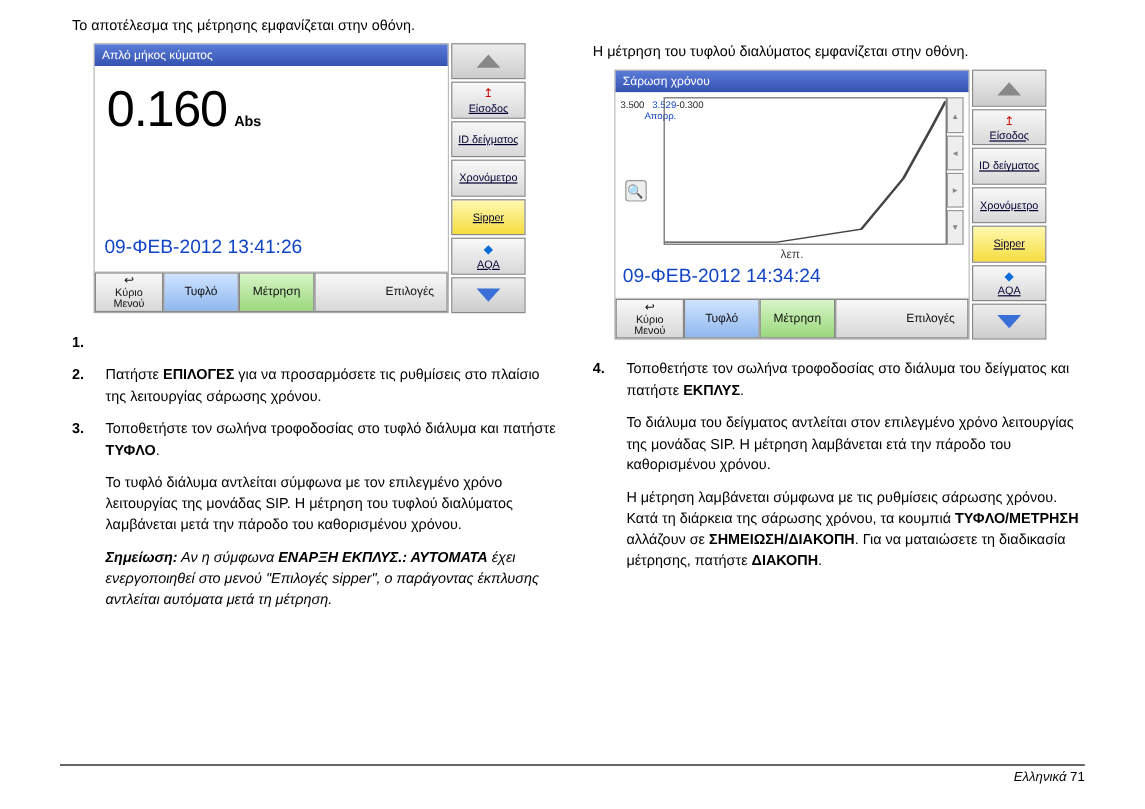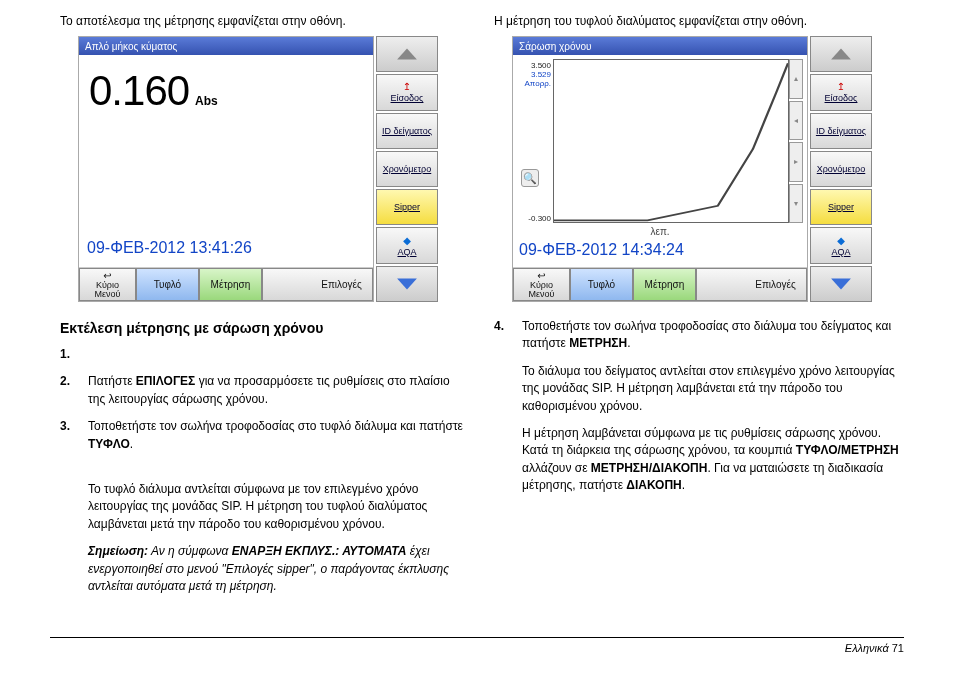--- a/index.html
+++ b/index.html
@@ -6,28 +6,28 @@
   body {
     font-family: Arial, sans-serif;
     width: 954px;
     height: 674px;
     background: #fff;
     position: relative;
     padding: 14px 50px 0 60px;
     font-size: 12px;
     color: #000;
   }
-  .cols { display: flex; gap: 24px; }
+  .cols { display: flex; gap: 24px; align-items: center; }
   .col { flex: 1; }
   .intro { margin-bottom: 8px; font-size: 12px; }
 
   
   .device {
     width: 360px;
-    height: 266px;
+    height: 225px;
     margin: 0 0 16px 18px;
     position: relative;
     display: flex;
     gap: 2px;
   }
   .dev-left {
     flex: 1;
     display: flex;
     flex-direction: column;
     border: 1px solid #aaa;
@@ -105,21 +105,21 @@
 
   
   .chartpane {
     flex:1;
     display:flex;
     position:relative;
   }
   .ylabels {
     width:36px;
     display:flex;
-    flex-direction:column;
+    flex-direction:row;
     justify-content:space-between;
     font-size:8px;
     text-align:right;
     padding:2px 2px 14px 0;
     color:#222;
   }
   .ylabels .bl { color:#1245c6; font-size:8px;}
   .chartbox {
     flex:1;
     border:1px solid #666;
@@ -211,34 +211,33 @@
           <span class="lbl">AQA</span>
         </div>
         <div class="sbtn arrow">
           <svg viewBox="0 0 20 12">
               <polygon points="1,1 19,1 10,11" fill="#3a6fd8"></polygon>
             </svg>
         </div>
       </div>
     </div>
 
-    <h2 class="sect">Εκτέλεση μέτρησης με σάρωση χρόνου</h2>
     <ol class="steps">
       <li>
         <span class="num">1.</span>
       </li>
       <li>
         <span class="num">2.</span>
         <div><span>Πατήστε </span><span class="bold">ΕΠΙΛΟΓΕΣ</span><span> για να προσαρμόσετε τις ρυθμίσεις στο πλαίσιο της λειτουργίας σάρωσης χρόνου.</span></div>
       </li>
       <li>
         <span class="num">3.</span>
         <div>
           <span>Τοποθετήστε τον σωλήνα τροφοδοσίας στο τυφλό διάλυμα και πατήστε </span><span class="bold">ΤΥΦΛΟ</span><span>.</span>
-          <p class="para" style="margin-top:28px">Το τυφλό διάλυμα αντλείται σύμφωνα με τον επιλεγμένο χρόνο λειτουργίας της μονάδας SIP. Η μέτρηση του τυφλού διαλύματος λαμβάνεται μετά την πάροδο του καθορισμένου χρόνου.</p>
+          <p class="para" style="margin-top:10px">Το τυφλό διάλυμα αντλείται σύμφωνα με τον επιλεγμένο χρόνο λειτουργίας της μονάδας SIP. Η μέτρηση του τυφλού διαλύματος λαμβάνεται μετά την πάροδο του καθορισμένου χρόνου.</p>
           <p class="note">
             <span class="nbold">Σημείωση:</span><span> Αν η σύμφωνα </span><span class="nbold">ΕΝΑΡΞΗ ΕΚΠΛΥΣ.: ΑΥΤΟΜΑΤΑ</span><span>  έχει ενεργοποιηθεί στο μενού "Επιλογές sipper", ο παράγοντας έκπλυσης αντλείται αυτόματα μετά τη μέτρηση.</span>
           </p>
         </div>
       </li>
     </ol>
   </div>
 
   <div class="col">
     <p class="intro">Η μέτρηση του τυφλού διαλύματος εμφανίζεται στην οθόνη.</p>
@@ -316,24 +315,24 @@
               <polygon points="1,1 19,1 10,11" fill="#3a6fd8"></polygon>
             </svg>
         </div>
       </div>
     </div>
 
     <ol class="steps">
       <li>
         <span class="num">4.</span>
         <div>
-          <span>Τοποθετήστε τον σωλήνα τροφοδοσίας στο διάλυμα του δείγματος και πατήστε </span><span class="bold">ΜΕΤΡΗΣΗ</span><span>.</span>
+          <span>Τοποθετήστε τον σωλήνα τροφοδοσίας στο διάλυμα του δείγματος και πατήστε </span><span class="bold">ΕΚΠΛΥΣ</span><span>.</span>
           <p class="para" style="margin-top:10px">Το διάλυμα του δείγματος αντλείται στον επιλεγμένο χρόνο λειτουργίας της μονάδας SIP. Η μέτρηση λαμβάνεται ετά την πάροδο του καθορισμένου χρόνου.</p>
           <p class="para">
-            <span>Η μέτρηση λαμβάνεται σύμφωνα με τις ρυθμίσεις σάρωσης χρόνου. Κατά τη διάρκεια της σάρωσης χρόνου, τα κουμπιά </span><span class="bold">ΤΥΦΛΟ/ΜΕΤΡΗΣΗ</span><span> αλλάζουν σε </span><span class="bold">ΜΕΤΡΗΣΗ/ΔΙΑΚΟΠΗ</span><span>. Για να ματαιώσετε τη διαδικασία μέτρησης, πατήστε </span><span class="bold">ΔΙΑΚΟΠΗ</span><span>.</span>
+            <span>Η μέτρηση λαμβάνεται σύμφωνα με τις ρυθμίσεις σάρωσης χρόνου. Κατά τη διάρκεια της σάρωσης χρόνου, τα κουμπιά </span><span class="bold">ΤΥΦΛΟ/ΜΕΤΡΗΣΗ</span><span> αλλάζουν σε </span><span class="bold">ΣΗΜΕΙΩΣΗ/ΔΙΑΚΟΠΗ</span><span>. Για να ματαιώσετε τη διαδικασία μέτρησης, πατήστε </span><span class="bold">ΔΙΑΚΟΠΗ</span><span>.</span>
           </p>
         </div>
       </li>
     </ol>
   </div>
 </div>
 
 <div class="footer">
   <span>Ελληνικά</span> <span style="font-style:normal">71</span>
 </div>

